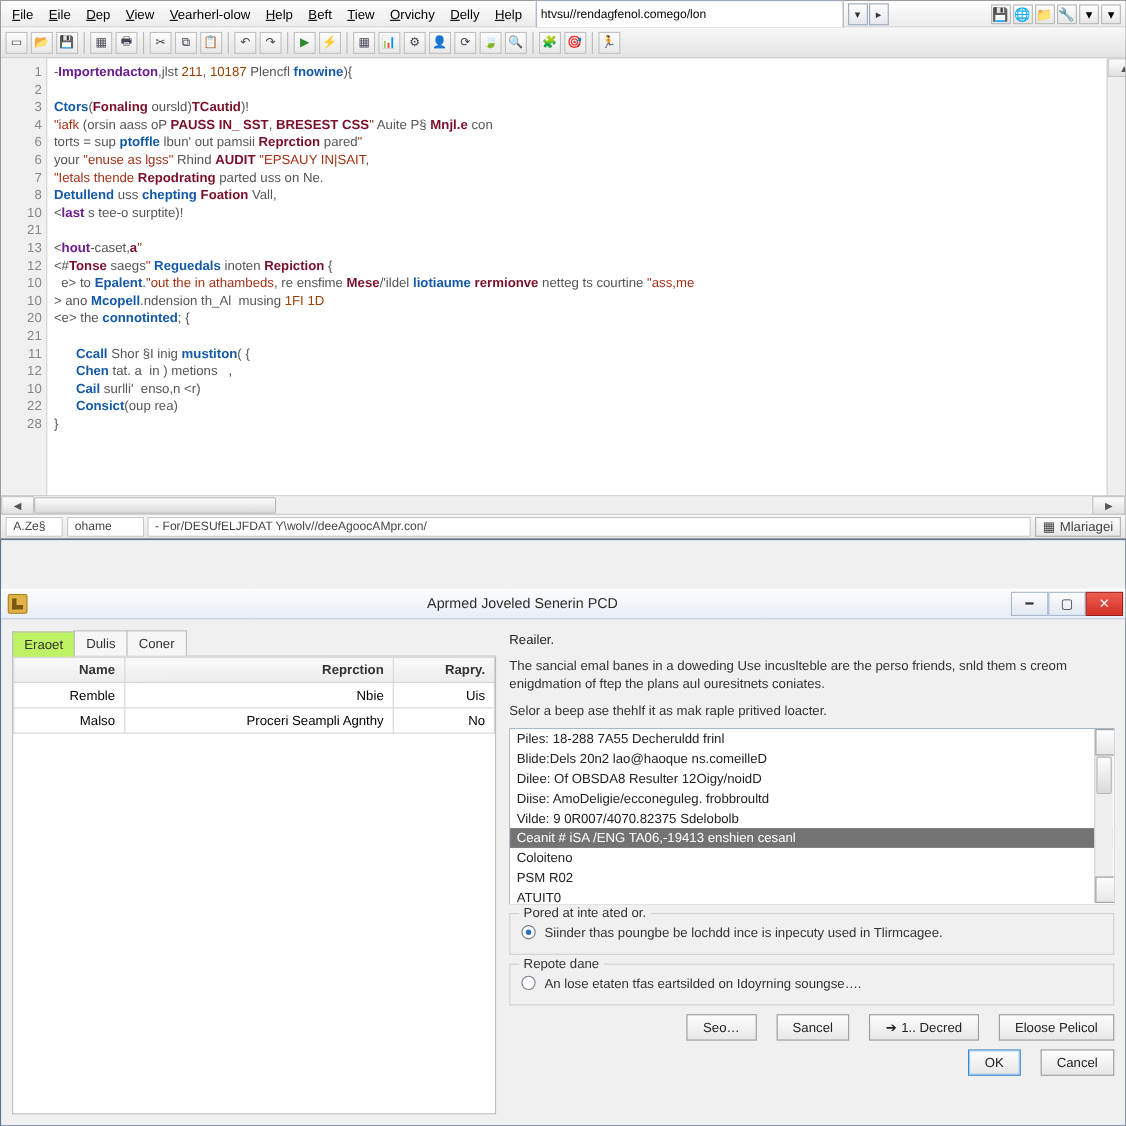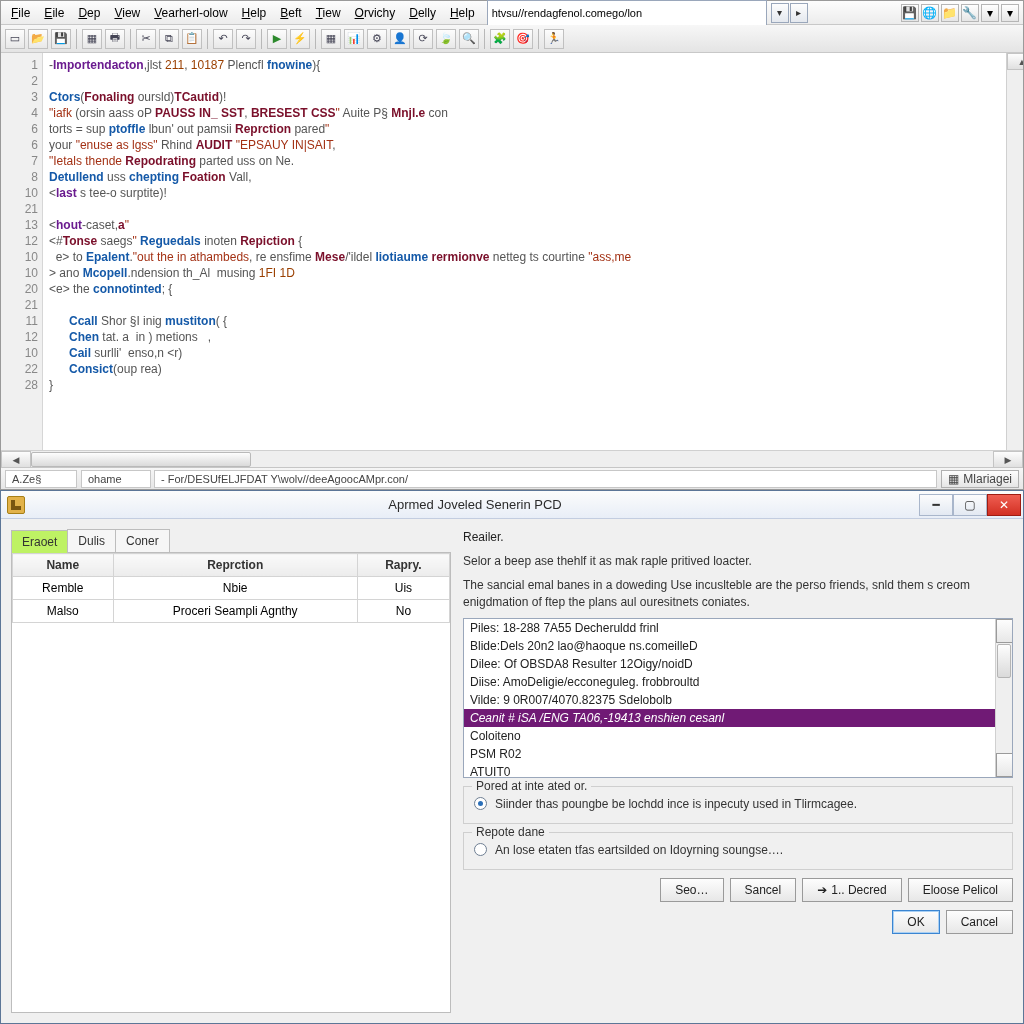--- a/index.html
+++ b/index.html
@@ -33,63 +33,63 @@
   .op   { color: #555; }
   .id   { color: #7a0f2a; font-weight: 600; }
   .vscroll { width: 17px; background: #efefef; border-left: 1px solid #d0d0d0; }
   .hscroll { height: 17px; background: #efefef; border-top: 1px solid #d0d0d0; display:flex; }
   .hscroll .thumb-area{flex:1;display:flex;}
   .hscroll .btn, .vscroll .btn{width:17px;height:17px;background:linear-gradient(#fdfdfd,#e0e0e0);border:1px solid #c4c4c4;display:flex;align-items:center;justify-content:center;font-size:9px;color:#555;}
   .hscroll .thumb{width:220px;height:15px;margin:1px 0;background:linear-gradient(#fdfdfd,#dadada);border:1px solid #b9b9b9;border-radius:2px;}
 
   .statusbar { height: 22px; background: linear-gradient(#f6f6f6,#e6e6e6); border-top: 1px solid #c6c6c6; display:flex; align-items:center; padding: 0 4px; gap: 4px;}
   .statusbar .cell { border: 1px solid #c7c7c7; background: #fff; height: 18px; display:flex; align-items:center; padding: 0 6px; font-size: 11px; color: #444;}
-  .statusbar .cell.small{width:72px;}
+  .statusbar .cell.small{width:52px;}
   .statusbar .cell.tab{width:70px;}
   .statusbar .cell.grow{flex:1;}
   .statusbar .rbtn{height:18px;border:1px solid #b0b0b0;background:linear-gradient(#fdfdfd,#e6e6e6);padding:0 6px;display:flex;align-items:center;gap:4px;font-size:11px;color:#444;}
 
   
   .dialog-window { position: relative; height: 534px; border: 1px solid #5c7697; background: #f0f0f0; display:flex; flex-direction:column;}
-  .titlebar { height: 28px; background: linear-gradient(#fcfcfc,#e8eef7); border-bottom: 1px solid #c3cde0; display:flex; align-items:center;}
+  .titlebar { height: 28px; background: linear-gradient(#fcfcfc,#e8eef7); border-bottom: 1px solid #c3cde0; display:flex; align-items:center;margin-top:44px;}
   .titlebar .appicon{width:18px;height:18px;margin:0 6px;background:#e2b24a;border:1px solid #a77f17;border-radius:2px;position:relative;}
   .titlebar .appicon::after{content:"";position:absolute;inset:3px;border-left:4px solid #7a5610;border-bottom:4px solid #7a5610;}
   .titlebar .title{flex:1;text-align:center;color:#2b2b2b;font-size:13px;}
   .winbtns{display:flex;margin-right:2px;}
   .winbtn{width:34px;height:22px;border:1px solid #a9b6cb;background:linear-gradient(#fcfcfc,#e3e9f2);display:flex;align-items:center;justify-content:center;font-size:12px;color:#333;}
   .winbtn.close{background:linear-gradient(#ef5e52,#d23023);color:#fff;border-color:#9e1c12;}
 
   .dlg-body { flex:1; display:flex; padding: 10px; gap: 12px; overflow:hidden;}
   .dlg-left { width: 440px; display:flex; flex-direction:column;}
   .dlg-right{ flex:1; display:flex; flex-direction:column; gap:8px;}
 
   .tabs { display:flex; border-bottom: 1px solid #bdbdbd; }
   .tab { padding: 4px 10px; border: 1px solid #bdbdbd; border-bottom: none; background: #f6f6f6; margin-right: -1px; color:#333;}
   .tab.active { background: #bef264; position:relative; top:1px;}
   .tabpanel { flex:1; background:#fff; border:1px solid #bdbdbd; border-top:none;}
 
   table.grid { width:100%; border-collapse: collapse; font-size:12px;}
-  table.grid th, table.grid td { border: 1px solid #d4d4d4; padding: 4px 8px; text-align:center; background:#fff;}
+  table.grid th, table.grid td { border: 1px solid #d4d4d4; padding: 4px 8px; text-align:right; background:#fff;}
   table.grid th { background: linear-gradient(#fafafa,#ececec); color:#333;}
 
   .para { color:#333; line-height: 1.35; }
   .listbox { border:1px solid #9aa7bb; background:#fff; height: 160px; overflow:auto; position:relative;}
   .listbox .scroll{width:17px;background:#efefef;border-left:1px solid #d0d0d0;position:absolute;right:0;top:0;bottom:0;display:flex;flex-direction:column;}
   .listbox .scroll .thumb{margin:1px;flex:0 0 34px;background:linear-gradient(#fdfdfd,#dadada);border:1px solid #b4b4b4;border-radius:2px;}
   .listbox .scroll .space{flex:1;}
   .listbox .item{padding:2px 6px; font-size:12px; color:#222;}
-  .listbox .item.sel{background:#701a75;color:#fff;font-style:italic;}
+  .listbox .item.sel{background:#737373;color:#fff;}
 
   .group { border:1px solid #cfcfcf; padding: 10px 10px 12px; position:relative;}
   .group > .legend { position:absolute; top:-8px; left:8px; background:#f0f0f0; padding: 0 4px; color:#333;text-align:center;}
   .radio-row{display:flex;align-items:flex-start;gap:8px;color:#333;}
   .radio{width:13px;height:13px;border:1px solid #6f7f93;border-radius:50%;background:#fff;display:inline-flex;align-items:center;justify-content:center;}
   .radio.sel::after{content:"";width:5px;height:5px;border-radius:50%;background:#2b6fb8;}
 
-  .btnrow { display:flex; gap:6px; align-items:center; }
+  .btnrow { display:flex; gap:18px; align-items:center; }
   .btn { height:24px; padding: 0 14px; border:1px solid #9a9a9a; background:linear-gradient(#fdfdfd,#e7e7e7); color:#222; display:inline-flex; align-items:center; gap:4px;}
   .btn.primary{border-color:#3b85d1; box-shadow: inset 0 0 0 1px #a9d0f4;}
   .spacer{flex:1;}
 
   
   .glyph{font-family: "Segoe UI Symbol","Segoe UI",sans-serif;}
 </style>
 </head>
 <body>
 
@@ -243,22 +243,22 @@
                 <td>Proceri Seampli Agnthy</td>
                 <td>No</td>
               </tr>
             </tbody>
         </table>
       </div>
     </div>
 
     <div class="dlg-right">
       <div class="para" style="font-size:12px;color:#222">Reailer.</div>
+      <div class="para">The sancial emal banes in a doweding Use incuslteble are the perso friends, snld them s creom enigdmation of ftep the plans aul ouresitnets coniates.</div>
       <div class="para">Selor a beep ase thehlf it as mak raple pritived loacter.</div>
-      <div class="para">The sancial emal banes in a doweding Use incuslteble are the perso friends, snld them s creom enigdmation of ftep the plans aul ouresitnets coniates.</div>
 
       <div class="listbox" id="listbox">
         <div class="item">Piles: 18-288 7A55 Decheruldd frinl</div>
           <div class="item">Blide:Dels 20n2 lao@haoque ns.comeilleD</div>
           <div class="item">Dilee: Of OBSDA8 Resulter 12Oigy/noidD</div>
           <div class="item">Diise: AmoDeligie/ecconeguleg. frobbroultd</div>
           <div class="item">Vilde: 9 0R007/4070.82375 Sdelobolb</div>
           <div class="item sel">Ceanit # iSA /ENG TA06,-19413 enshien cesanl</div>
           <div class="item">Coloiteno</div>
           <div class="item">PSM R02</div>

